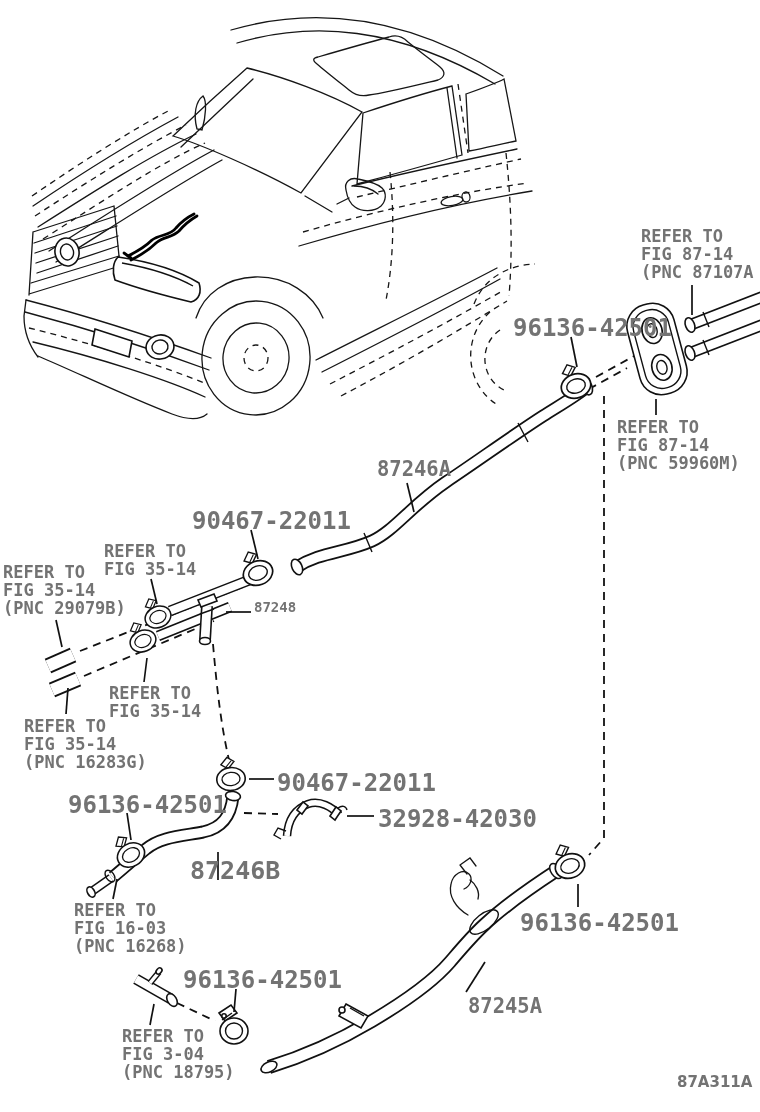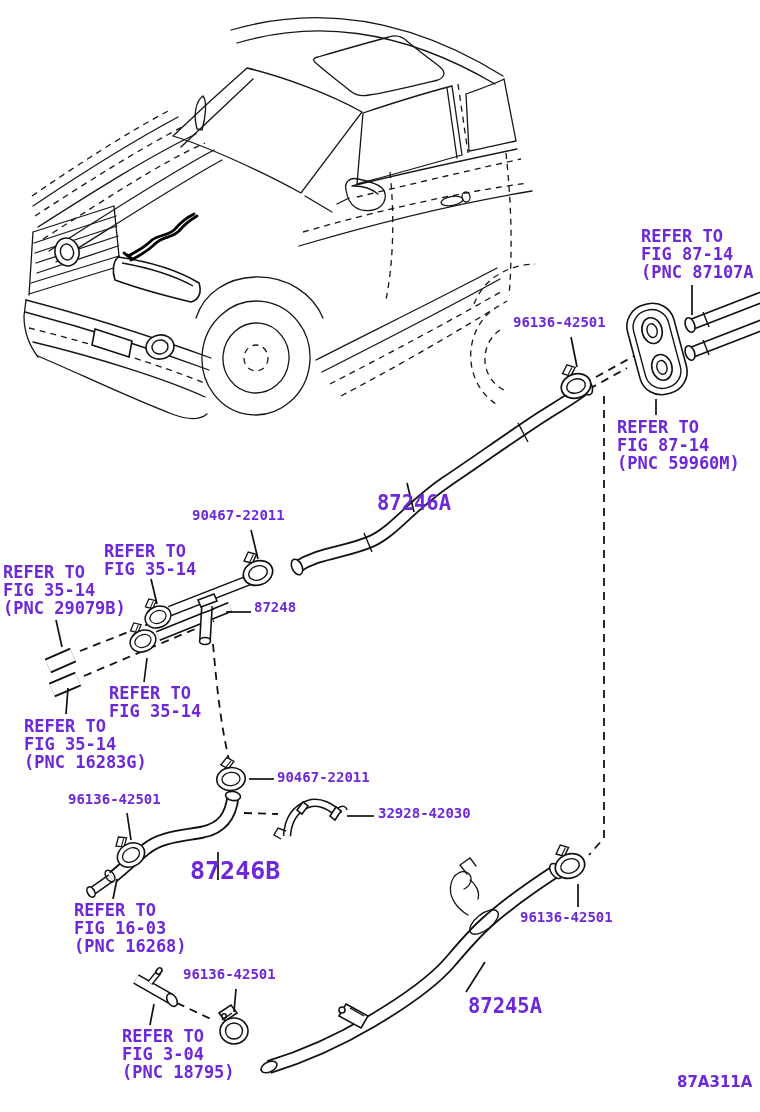--- a/index.html
+++ b/index.html
@@ -1,23 +1,23 @@
 <!DOCTYPE html>
 <html><head>
 <meta charset="utf-8">
 <style>
   html,body{margin:0;padding:0;background:#fff;}
   body{width:760px;height:1112px;position:relative;overflow:hidden;
        font-family:"DejaVu Sans Mono","Liberation Mono",monospace;}
   .stage{position:absolute;left:0;top:0;width:760px;height:1112px;}
-  .lbl{position:absolute;font-weight:bold;color:#6d28d9;white-space:nowrap;}
+  .lbl{position:absolute;font-weight:bold;color:#737373;white-space:nowrap;}
   .ref{font-size:17px;line-height:18px;}
   .ref span{display:block;}
-  .pn{font-size:14px;}
-  .pn-lg{font-size:20.5px;margin-top:34px;}
+  .pn{font-size:24px;}
+  .pn-lg{font-size:20.5px;}
   .code{font-family:"DejaVu Sans","Liberation Sans",sans-serif;font-size:15px;font-weight:bold;}
   svg .ln{fill:none;stroke:#161616;stroke-width:1.3;stroke-linecap:round;}
   svg .lnd{fill:none;stroke:#161616;stroke-width:1.3;stroke-dasharray:6 5;stroke-linecap:butt;}
   svg .bold{fill:none;stroke:#000;stroke-width:2.8;stroke-linecap:round;}
   svg .dash{fill:none;stroke:#111;stroke-width:1.8;stroke-dasharray:8 6;}
   svg .ldr{fill:none;stroke:#111;stroke-width:1.7;}
   svg .to{fill:none;stroke:#111;stroke-linecap:butt;}
   svg .ti{fill:none;stroke:#fff;stroke-linecap:butt;}
   svg .wf{fill:#fff;stroke:#111;stroke-width:1.6;}
   svg .tn{fill:none;stroke:#111;stroke-width:1.4;}

